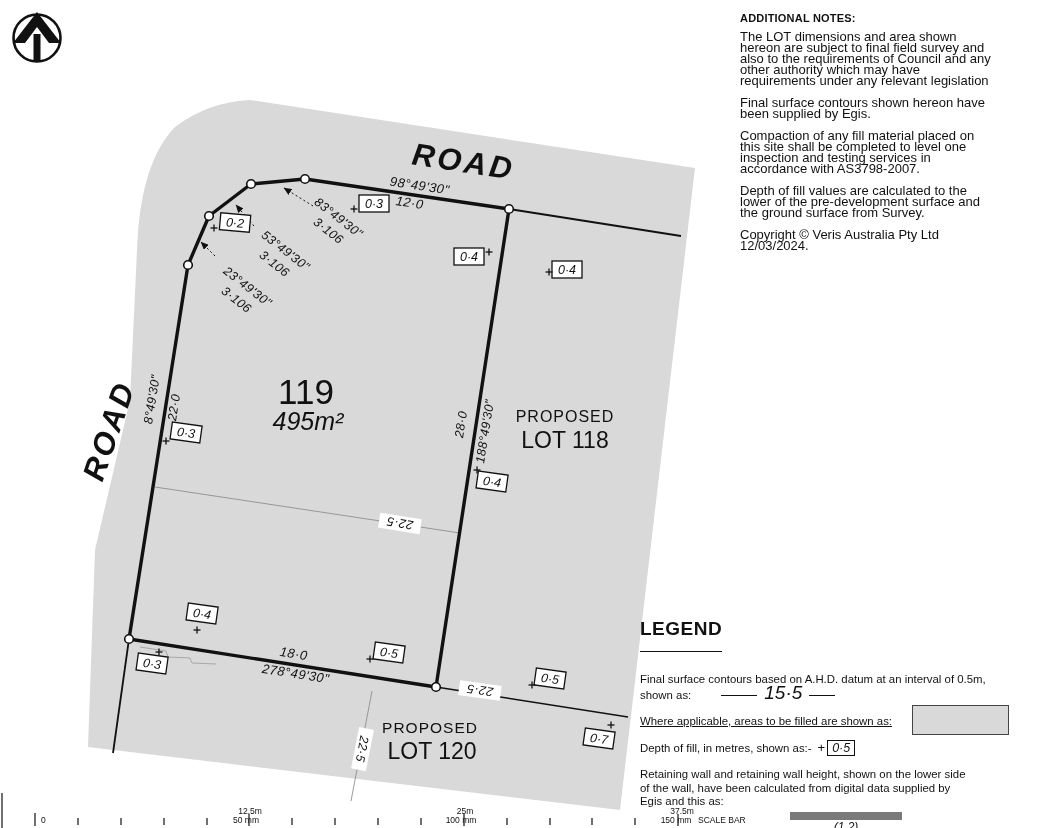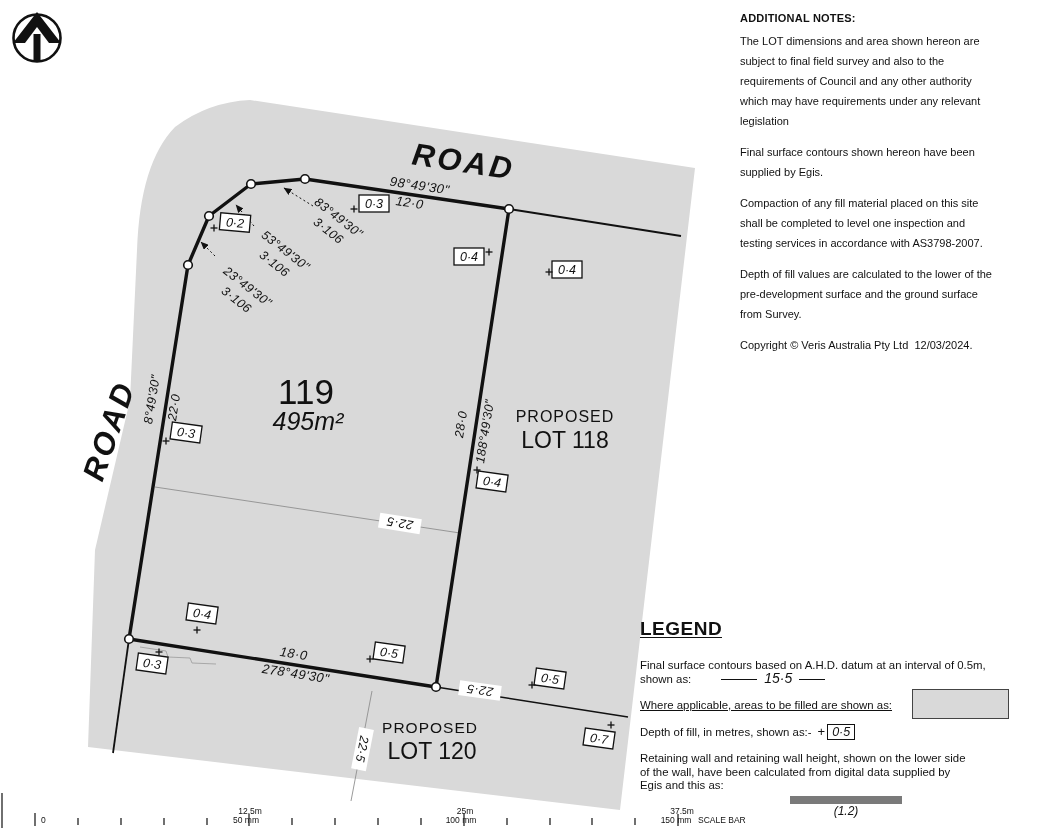--- a/index.html
+++ b/index.html
@@ -14,31 +14,31 @@
   text.lotarea{font-style:italic;font-size:25px;text-anchor:middle;}
   text.prop{font-size:16px;letter-spacing:1px;text-anchor:middle;}
   text.lotname{font-size:23px;text-anchor:middle;}
   text.dmtext{font-style:italic;font-size:12.5px;text-anchor:middle;}
   text.scaletxt{font-size:8.5px;text-anchor:middle;}
   text.scaletxt.st{text-anchor:start;}
   .panel{position:absolute;}
   
   #notes{left:740px;top:12px;width:252px;}
   #notes h3{font-size:11px;margin:0 0 7px 0;letter-spacing:.2px;}
-  #notes p{font-size:11px;line-height:20px;margin:0 0 11px 0;}
+  #notes p{font-size:13px;line-height:11px;margin:0 0 11px 0;}
   #notes p.last{margin-top:4px;white-space:pre-wrap;}
   
   #legend{left:640px;top:622px;width:400px;font-size:11.4px;line-height:13.5px;}
   #legend h2{font-size:19px;font-weight:bold;letter-spacing:.5px;margin:0 0 9px 0;
-             display:inline-block;border-bottom:1.6px solid #111;padding-bottom:1px;}
+             display:inline-block;border-bottom:1.6px solid #111;padding-bottom:15px;}
   #legend p{margin:12px 0 11px 0;white-space:nowrap;}
   .dash{display:inline-block;height:0;border-top:1.4px solid #111;vertical-align:3px;}
   .d1{width:36px;margin-left:30px;margin-right:7px;}
   .d2{width:26px;margin-left:7px;}
-  .contval{font-style:italic;font-size:14px;}
+  .contval{font-style:italic;font-size:19px;}
   #fillbox-row{position:relative;margin-bottom:16px;text-decoration:underline;}
   #fillbox{position:absolute;left:272px;top:-10px;width:95px;height:28px;
            background:#d9d9d9;border:1px solid #444;}
   .plus{font-size:13px;margin:0 2px 0 6px;}
   .dbox{display:inline-block;border:1.4px solid #111;padding:0 4px;font-style:italic;
         font-size:12.5px;line-height:14px;}
   #wallsym{margin:3px 0 0 150px;width:112px;text-align:center;}
   #wallbar{width:112px;height:8px;background:#7a7a7a;}
   #wallval{font-style:italic;font-size:12px;margin-top:1px;}
 </style>

